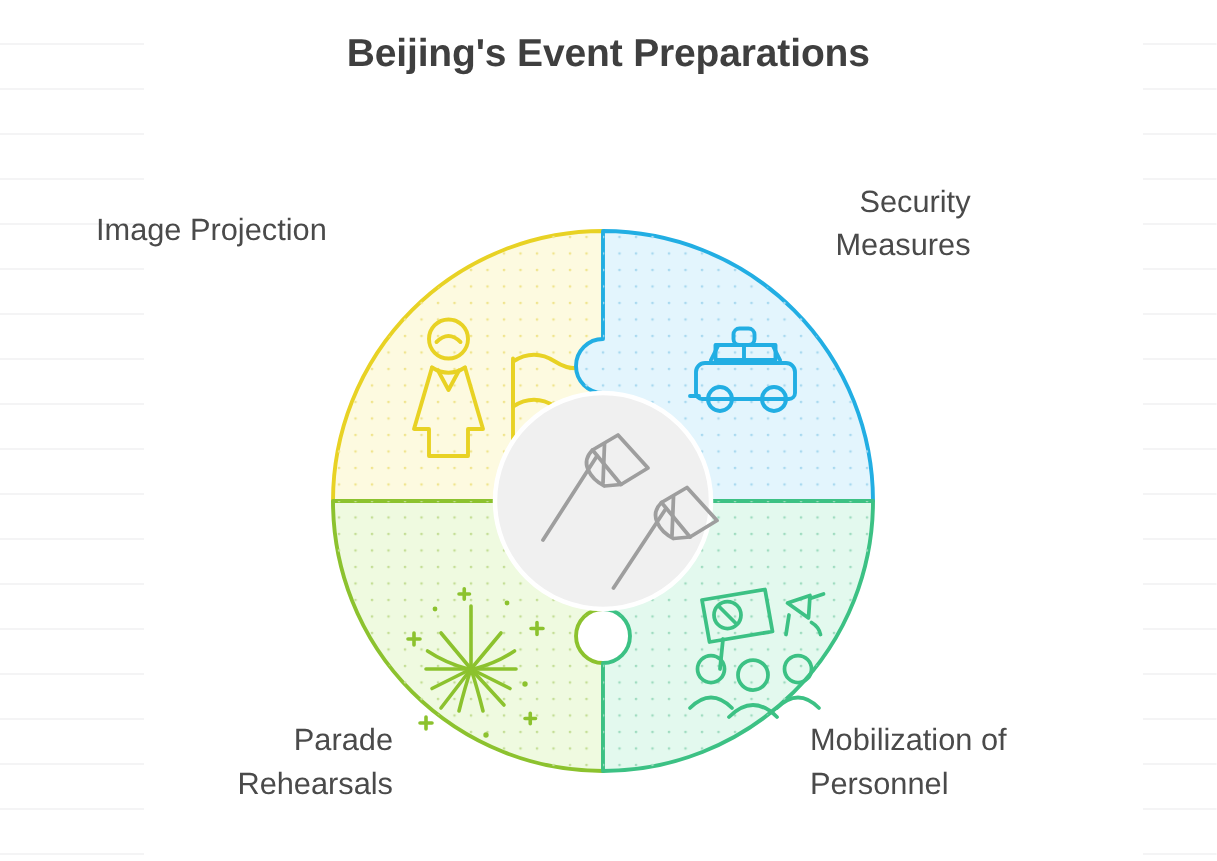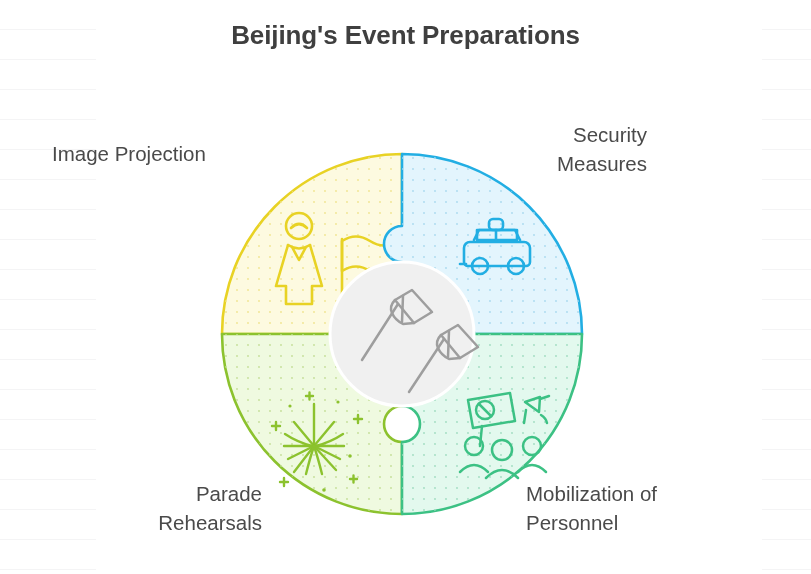--- a/index.html
+++ b/index.html
@@ -58,24 +58,24 @@
   }
   .puzzle-svg { display: block; }
 
   .label {
     position: absolute;
     font-size: 20.5px;
     color: #4a4a4a;
     line-height: 29px;
     white-space: pre-line;
   }
-  .label-image-projection { left: 52px;  top: 139px; text-align: left; }
+  .label-image-projection { left: 64px;  top: 139px; text-align: left; }
   .label-security         { left: 557px; top: 120px; text-align: right; }
   .label-parade           { left: 12px;   top: 479px; width: 250px; text-align: right; }
-  .label-mobilization     { left: 526px; top: 479px; text-align: left; }
+  .label-mobilization     { left: 540px; top: 479px; text-align: left; }
 </style>
 </head>
 <body>
 
 <div id="canvas">
 
   <div class="rule-band rule-left"></div>
   <div class="rule-band rule-right"></div>
 
   <div class="title">Beijing's Event Preparations</div>

